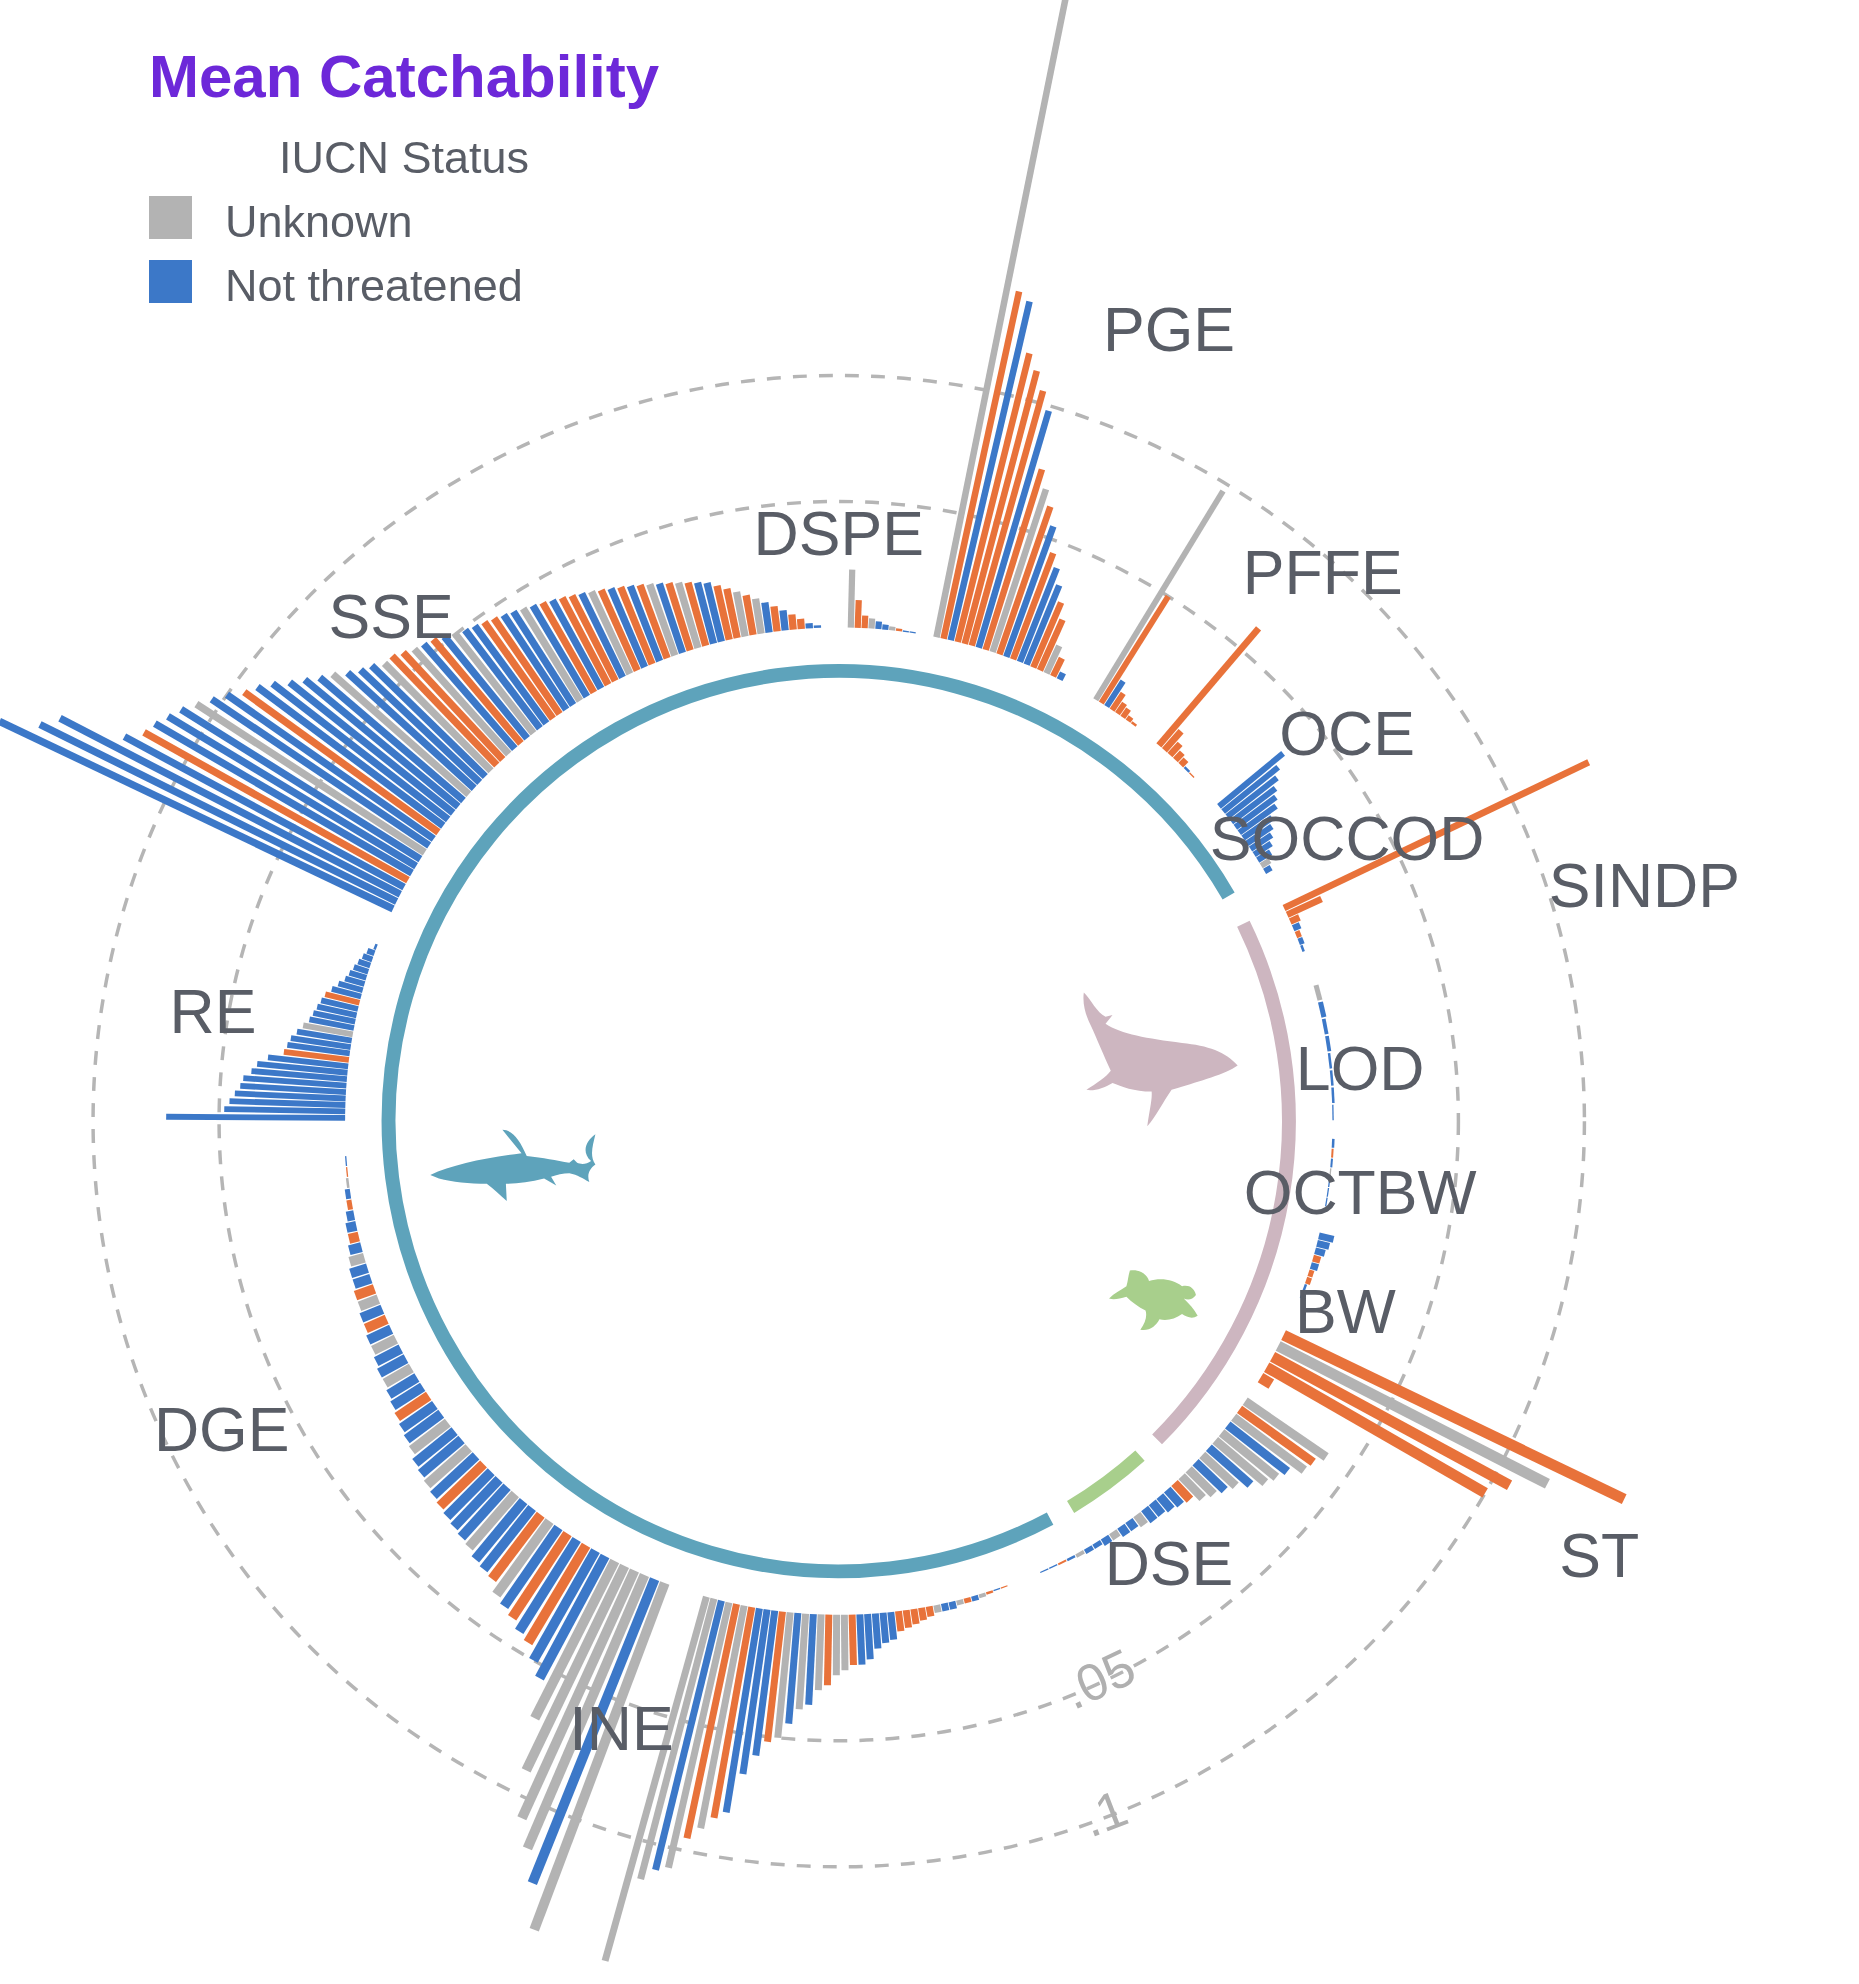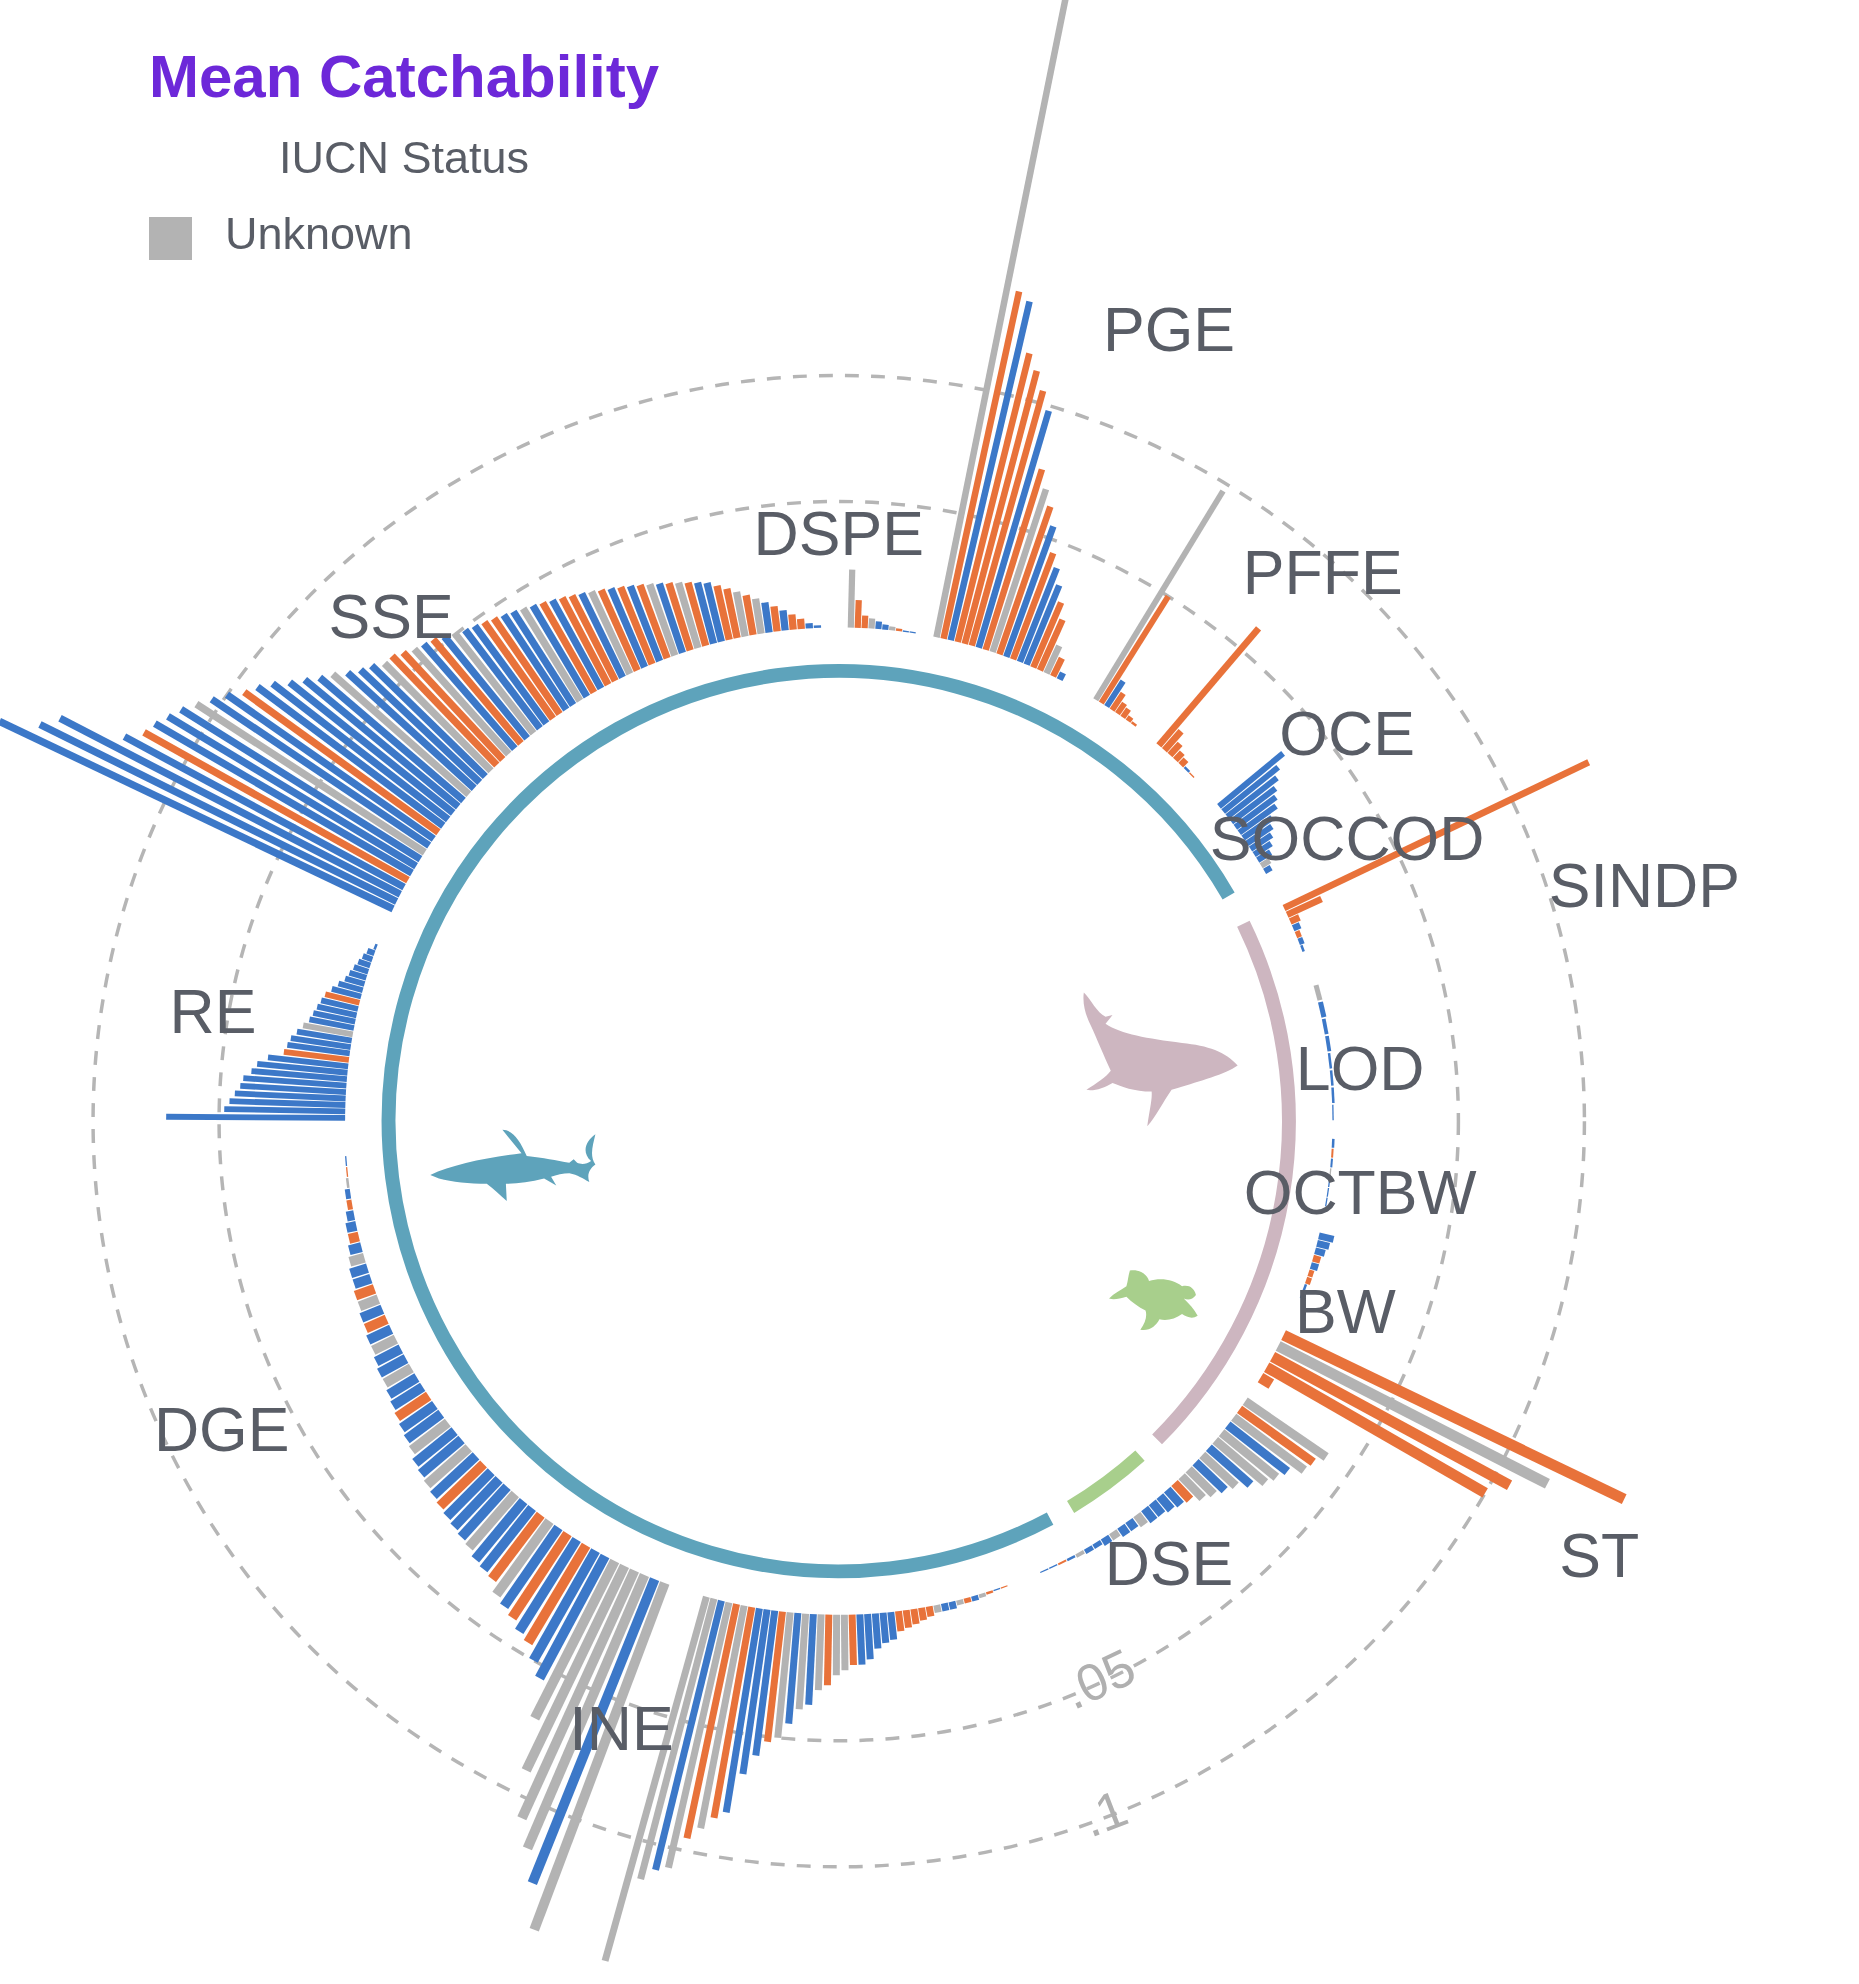--- a/index.html
+++ b/index.html
@@ -1,21 +1,21 @@
 <!DOCTYPE html>
 <html style="font-size:14px"><head>
 <meta charset="utf-8">
 <style>
   html, body { margin:0; padding:0; background:#ffffff; }
   body { width:1860px; height:1985px; position:relative; overflow:hidden; font-family:"Liberation Sans", sans-serif; }
   #chart { position:absolute; left:0; top:0; width:1860px; height:1985px; }
   .legend { position:absolute; left:149px; top:45px; }
   .legend-title { font-family:"Liberation Sans", sans-serif; font-weight:bold; font-size:60px; color:#6d28d9; line-height:63px; }
   .legend-sub { font-size:45px; color:#595d66; margin-top:24px; line-height:52px;text-align:center; }
-  .legend-item { display:flex; align-items:flex-end; margin-top:24px; height:52px; }
+  .legend-item { display:flex; align-items:flex-start; margin-top:12px; height:52px; }
   .swatch { width:43px; height:43px; display:inline-block; margin-right:33px; }
   .legend-label { font-size:45px; color:#595d66; }
   .group-label { font-family:"Liberation Sans", sans-serif; font-size:72px; fill:#595d66; }
   .tick-label { font-family:"Liberation Sans", sans-serif; font-size:60px; fill:#b0b0b0; }
 </style>
 </head>
 <body>
 
 <svg id="chart" viewBox="0 0 2140 2284" xmlns="http://www.w3.org/2000/svg">
   <g id="grid-layer">
@@ -395,14 +395,18 @@
   </g>
 </svg>
 
 <div class="legend">
   <div class="legend-title">Mean Catchability</div>
   <div class="legend-sub">IUCN Status</div>
   <div class="legend-item">
     <span class="swatch" style="background:#b3b3b3"></span>
     <span class="legend-label">Unknown</span>
   </div>
+  <div class="legend-item">
+    <span class="swatch" style="background:#3c78c8"></span>
+    <span class="legend-label">Not threatened</span>
+  </div>
 </div>
 
 
 </body></html>

